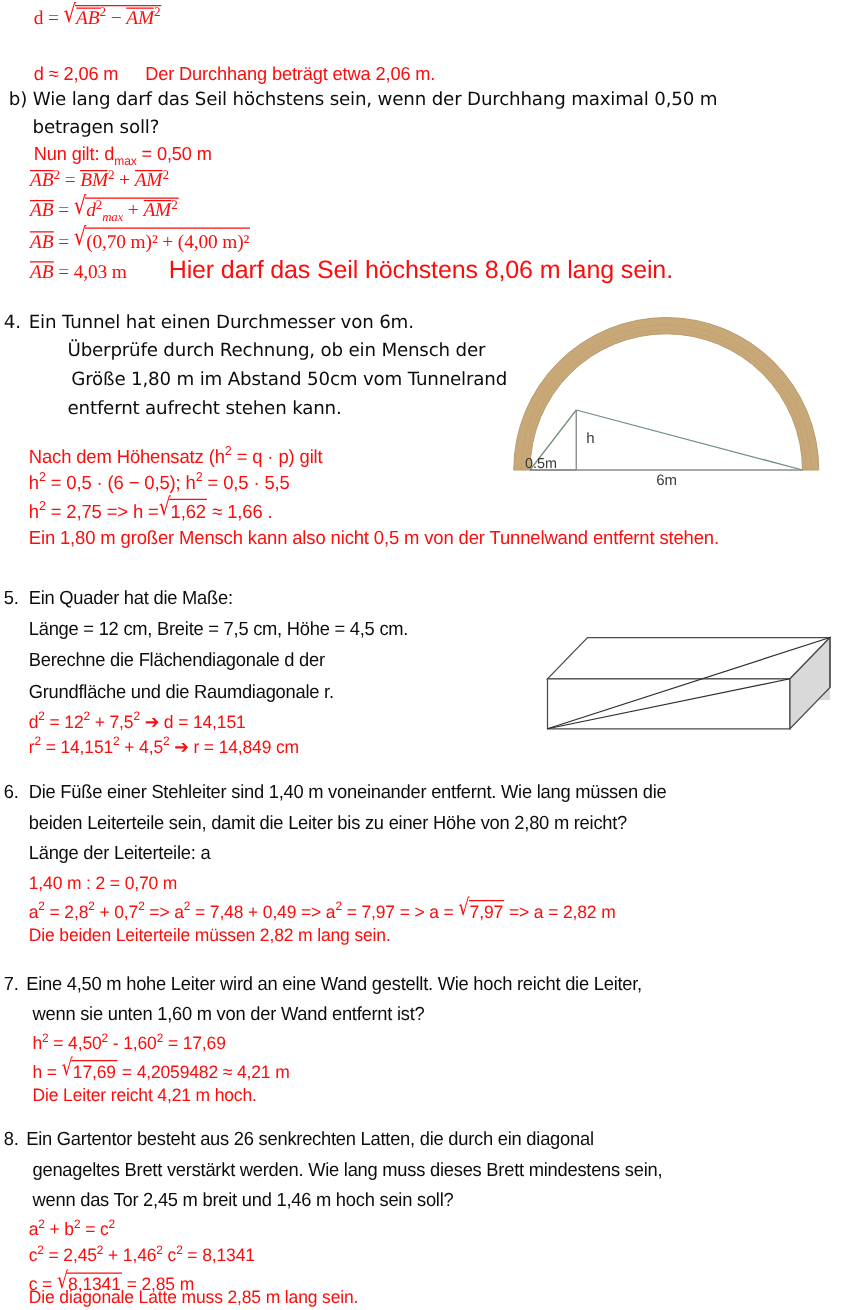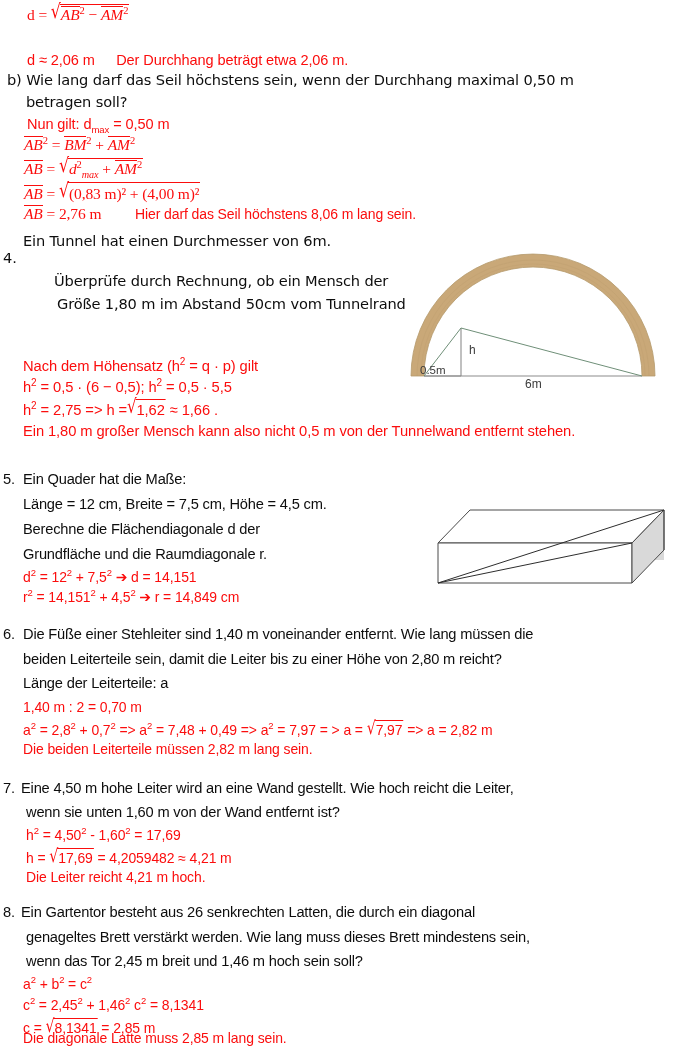--- a/index.html
+++ b/index.html
@@ -136,42 +136,45 @@
     <span>=</span>
     <span class="rad">
       <span class="radsym">√</span><span class="radbar"><span class="ital">d</span><sup>2</sup><sub class="ital">max</sub> <span>+</span> <span class="ovl"><span class="ital">AM</span></span><sup>2</sup></span>
     </span>
   </div>
 
   <div class="blk r serifup" style="left:24px; top:182px;">
     <span class="ovl"><span class="ital">AB</span></span>
     <span>=</span>
     <span class="rad">
-      <span class="radsym">√</span><span class="radbar tall">(0,83 m)² + (4,00 m)²</span>
+      <span class="radsym">√</span><span class="radbar tall">(0,70 m)² + (4,00 m)²</span>
     </span>
   </div>
 
   <div class="blk r serifup" style="left:24px; top:205px;">
     <span class="ovl"><span class="ital">AB</span></span>
-    <span>= 2,76 m</span>
+    <span>= 4,03 m</span>
     <span style="display:inline-block;width:26px;"></span>
-    <span class="r" style="font-family:'Liberation Sans',sans-serif; font-size:14px; display:inline;">Hier darf das Seil höchstens 8,06 m lang sein.</span>
+    <span class="r" style="font-family:'Liberation Sans',sans-serif; font-size:20px; display:inline;">Hier darf das Seil höchstens 8,06 m lang sein.</span>
   </div>
 
   <div class="blk q" style="left:3px; top:249px;">
     <span>4.</span>
   </div>
-  <div class="blk q" style="left:23px; top:232px;">
+  <div class="blk q" style="left:23px; top:249px;">
     <span>Ein Tunnel hat einen Durchmesser von 6m.</span>
   </div>
   <div class="blk q" style="left:54px; top:272px;">
     <span>Überprüfe durch Rechnung, ob ein Mensch der</span>
   </div>
   <div class="blk q" style="left:57px; top:295px;">
     <span>Größe 1,80 m im Abstand 50cm vom Tunnelrand</span>
+  </div>
+  <div class="blk q" style="left:54px; top:318px;">
+    <span>entfernt aufrecht stehen kann.</span>
   </div>
 
   <div class="blk r" style="left:23px; top:357px; font-size:15.2px;">
     <span>Nach dem Höhensatz (h</span><sup>2</sup><span> = q · p)  gilt</span>
   </div>
   <div class="blk r" style="left:23px; top:378px; font-size:15.2px;">
     <span>h</span><sup>2</sup><span> = 0,5 · (6 − 0,5); h</span><sup>2</sup><span> = 0,5 · 5,5</span>
   </div>
   <div class="blk r" style="left:23px; top:399px; font-size:15.2px;">
     <span>h</span><sup>2</sup><span> = 2,75 =&gt; h =</span><span class="rad"><span class="radsym">√</span><span class="radbar">1,62</span></span><span> ≈ 1,66 .</span>

